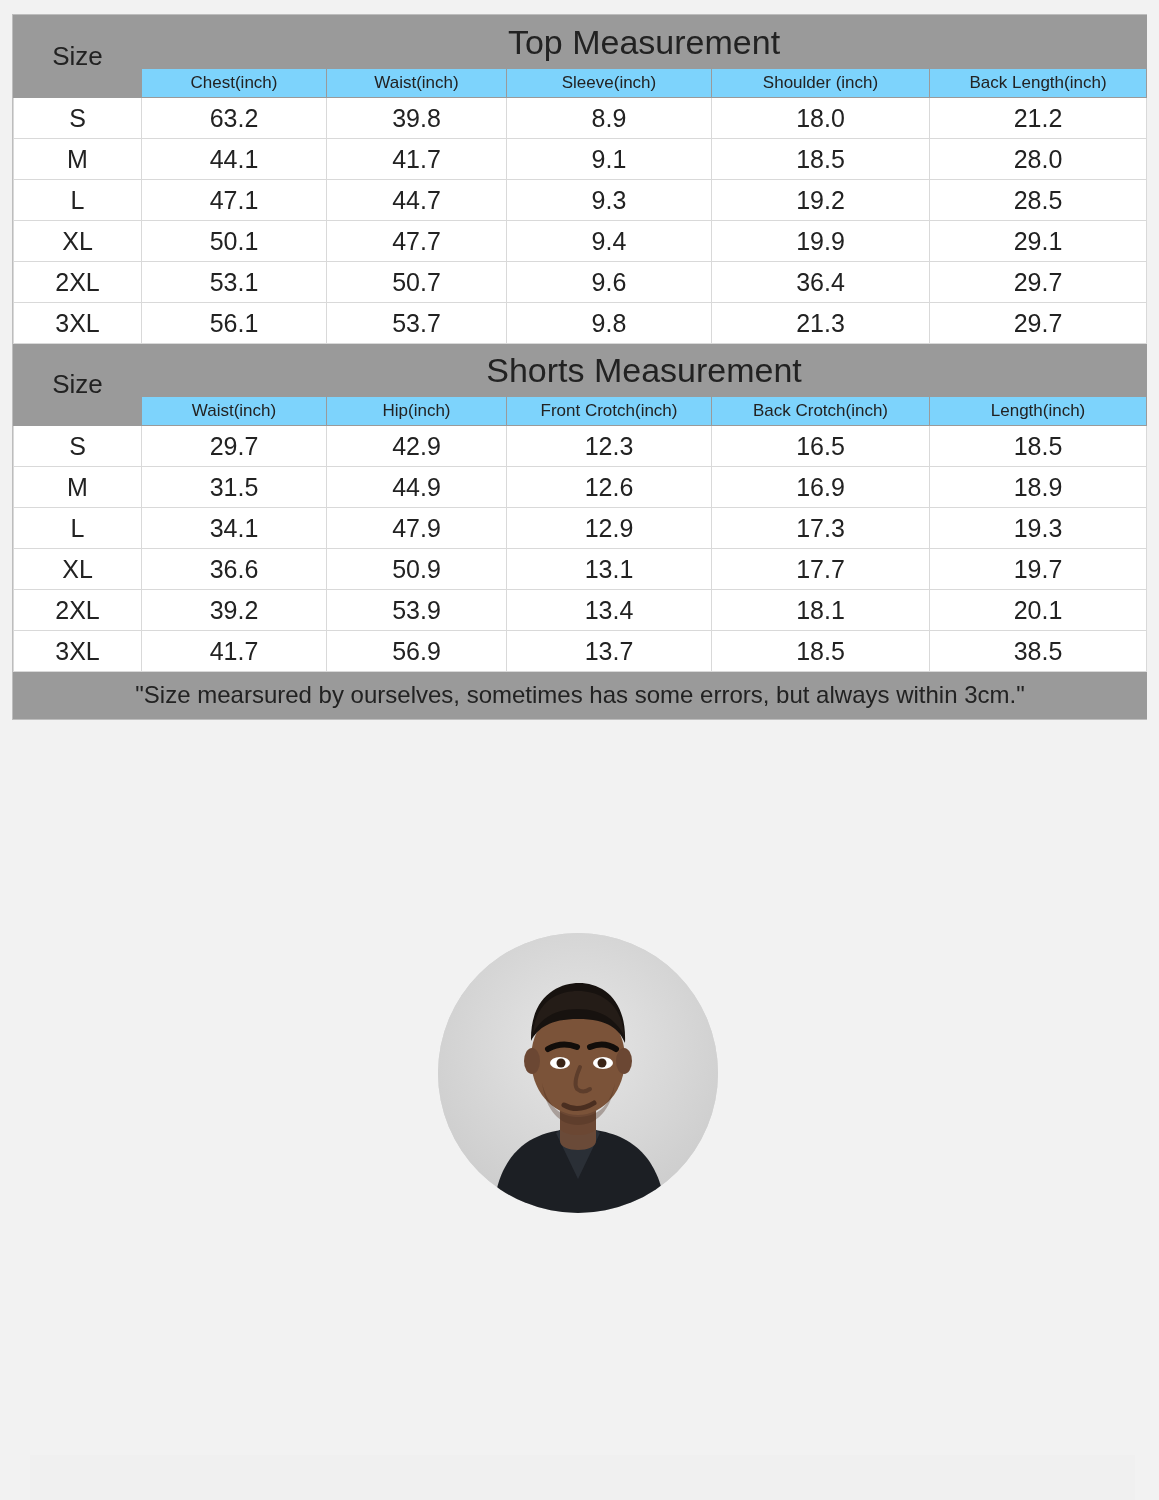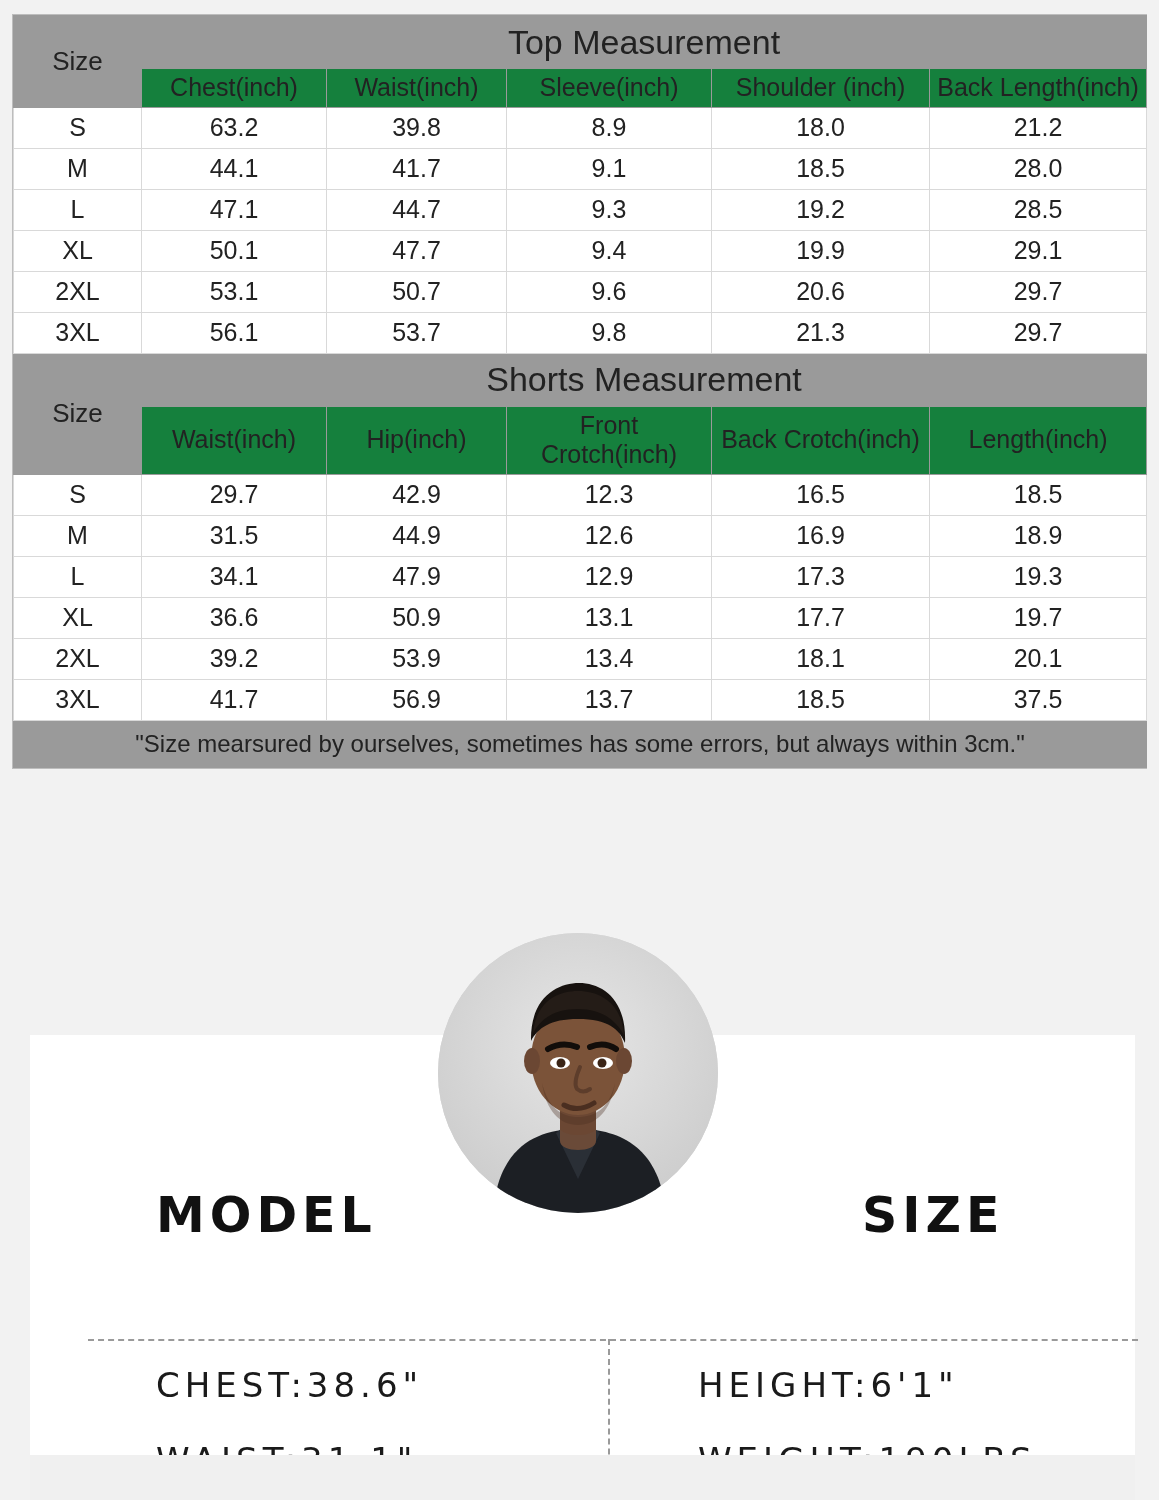--- a/index.html
+++ b/index.html
@@ -47,23 +47,23 @@
   }
   .hdr-band {
     background: #9a9a9a;
     color: #ffffff;
     font-size: 34px;
     height: 50px;
     font-weight: normal;
     border: 1px solid #9a9a9a !important;
   }
   .hdr-cell {
-    background: #15803d;
+    background: #7dd3fc;
     color: #ffffff;
-    font-size: 25px;
+    font-size: 17px;
     line-height: 1.18;
     border: 1px solid #9a9a9a !important;
     padding: 4px 2px;
   }
   .hdr-size {
     background: #9a9a9a;
     color: #ffffff;
     font-size: 26px;
     font-weight: bold;
     border: 1px solid #9a9a9a !important;
@@ -233,21 +233,21 @@
           <td>47.7</td>
           <td>9.4</td>
           <td>19.9</td>
           <td>29.1</td>
         </tr>
         <tr class="body-row">
           <td class="sizecol">2XL</td>
           <td>53.1</td>
           <td>50.7</td>
           <td>9.6</td>
-          <td>20.6</td>
+          <td>36.4</td>
           <td>29.7</td>
         </tr>
         <tr class="body-row">
           <td class="sizecol">3XL</td>
           <td>56.1</td>
           <td>53.7</td>
           <td>9.8</td>
           <td>21.3</td>
           <td>29.7</td>
         </tr>
@@ -303,44 +303,31 @@
           <td>13.4</td>
           <td>18.1</td>
           <td>20.1</td>
         </tr>
         <tr class="body-row">
           <td class="sizecol">3XL</td>
           <td>41.7</td>
           <td>56.9</td>
           <td>13.7</td>
           <td>18.5</td>
-          <td>37.5</td>
+          <td>38.5</td>
         </tr>
 
         <tr class="note-row">
           <td colspan="6">"Size mearsured by ourselves, sometimes has some errors, but always within 3cm."</td>
         </tr>
       </tbody>
     </table>
   </div>
 
   <div class="model-section">
-    <div class="model-card">
-      <div class="model-title">MODEL</div>
-      <div class="size-title">SIZE</div>
-
-      <div class="dashed-h"></div>
-      <div class="dashed-v"></div>
-
-      <div class="spec spec-left spec-r1">CHEST:38.6"</div>
-      <div class="spec spec-left spec-r2">WAIST:31.1"</div>
-
-      <div class="spec spec-right spec-r1">HEIGHT:6'1"</div>
-      <div class="spec spec-right spec-r2">WEIGHT:190LBS</div>
-    </div>
 
     <div class="avatar">
       <svg width="280" height="280" viewBox="0 0 280 280" xmlns="http://www.w3.org/2000/svg">
         <defs>
           <radialGradient id="bg" cx="50%" cy="40%" r="70%">
             <stop offset="0%" stop-color="#e6e6e6"></stop>
             <stop offset="100%" stop-color="#c9c9c9"></stop>
           </radialGradient>
         </defs>
         <rect width="280" height="280" fill="url(#bg)"></rect>

